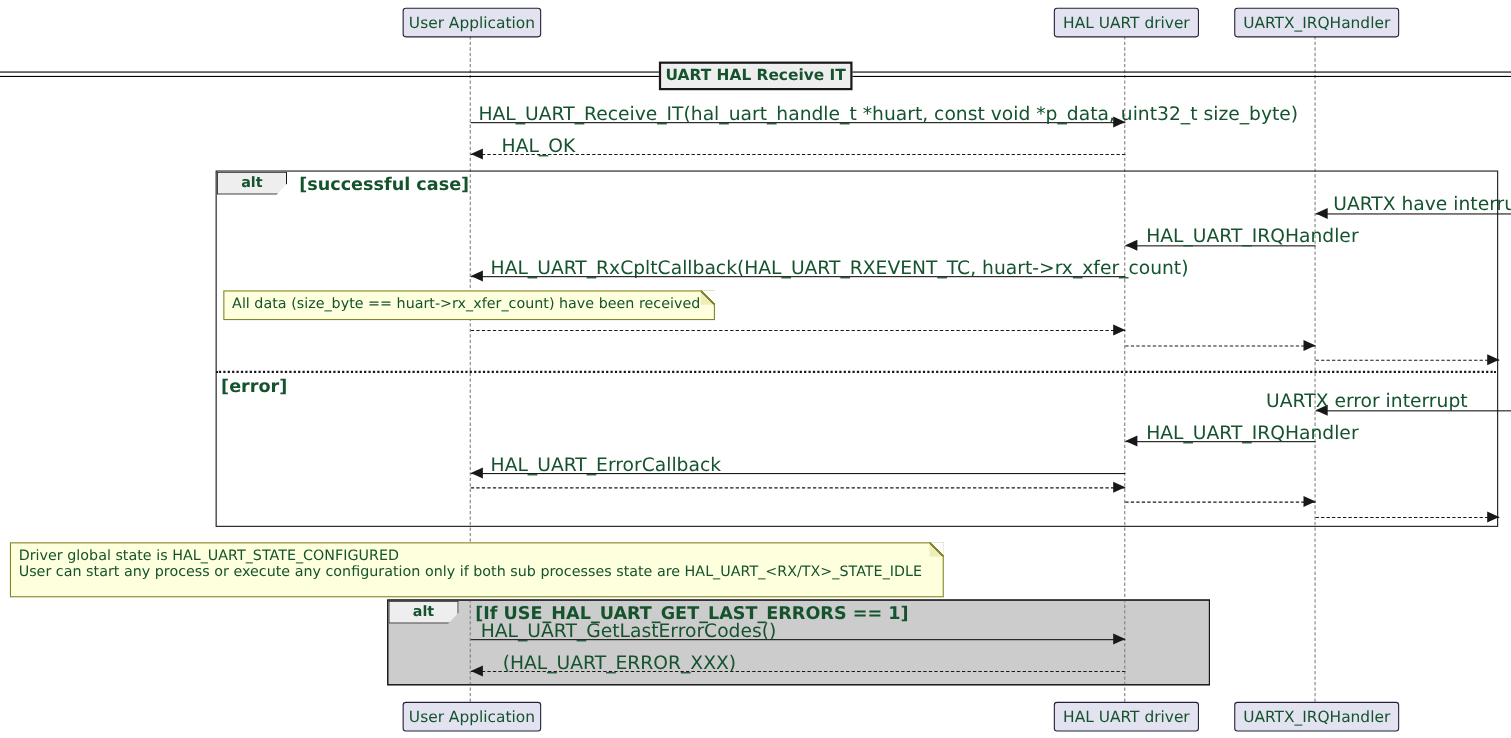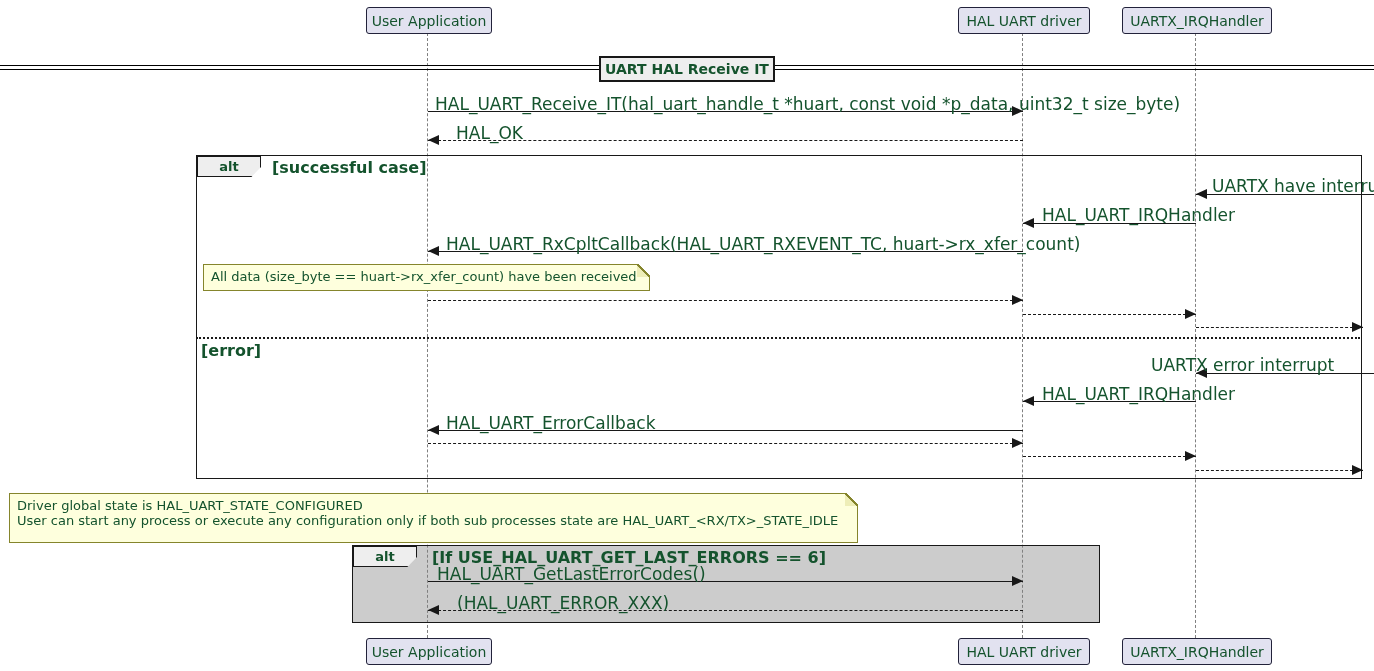--- a/index.html
+++ b/index.html
@@ -114,21 +114,21 @@
   <div class="msg-line dashed" style="left:1196px;top:470px;width:167px;"></div>
   <div class="ah ah-r" style="left:1352px;top:465px;"></div>
 
   <div class="note" style="left:9px;top:493px;width:849px;height:50px;">
     <div>Driver global state is HAL_UART_STATE_CONFIGURED</div>
     <div>User can start any process or execute any configuration only if both sub processes state are HAL_UART_&lt;RX/TX&gt;_STATE_IDLE</div>
   </div>
 
   <div class="frame" style="left:352px;top:545px;width:746px;height:76px;"></div>
   <div class="pentagon" style="left:353px;top:546px;">alt</div>
-  <div class="guard" style="left:432px;top:548px;">[If USE_HAL_UART_GET_LAST_ERRORS == 6]</div>
+  <div class="guard" style="left:432px;top:548px;">[If USE_HAL_UART_GET_LAST_ERRORS == 1]</div>
 
   <div class="msg-label" style="left:437px;top:564px;">HAL_UART_GetLastErrorCodes()</div>
   <div class="msg-line" style="left:428px;top:581px;width:595px;"></div>
   <div class="ah ah-r" style="left:1012px;top:576px;"></div>
 
   <div class="msg-label" style="left:457px;top:593px;">(HAL_UART_ERROR_XXX)</div>
   <div class="msg-line dashed" style="left:428px;top:610px;width:595px;"></div>
   <div class="ah ah-l" style="left:428px;top:605px;"></div>
 
   <div class="participant" style="left:366px;top:638px;width:124px;">User Application</div>

